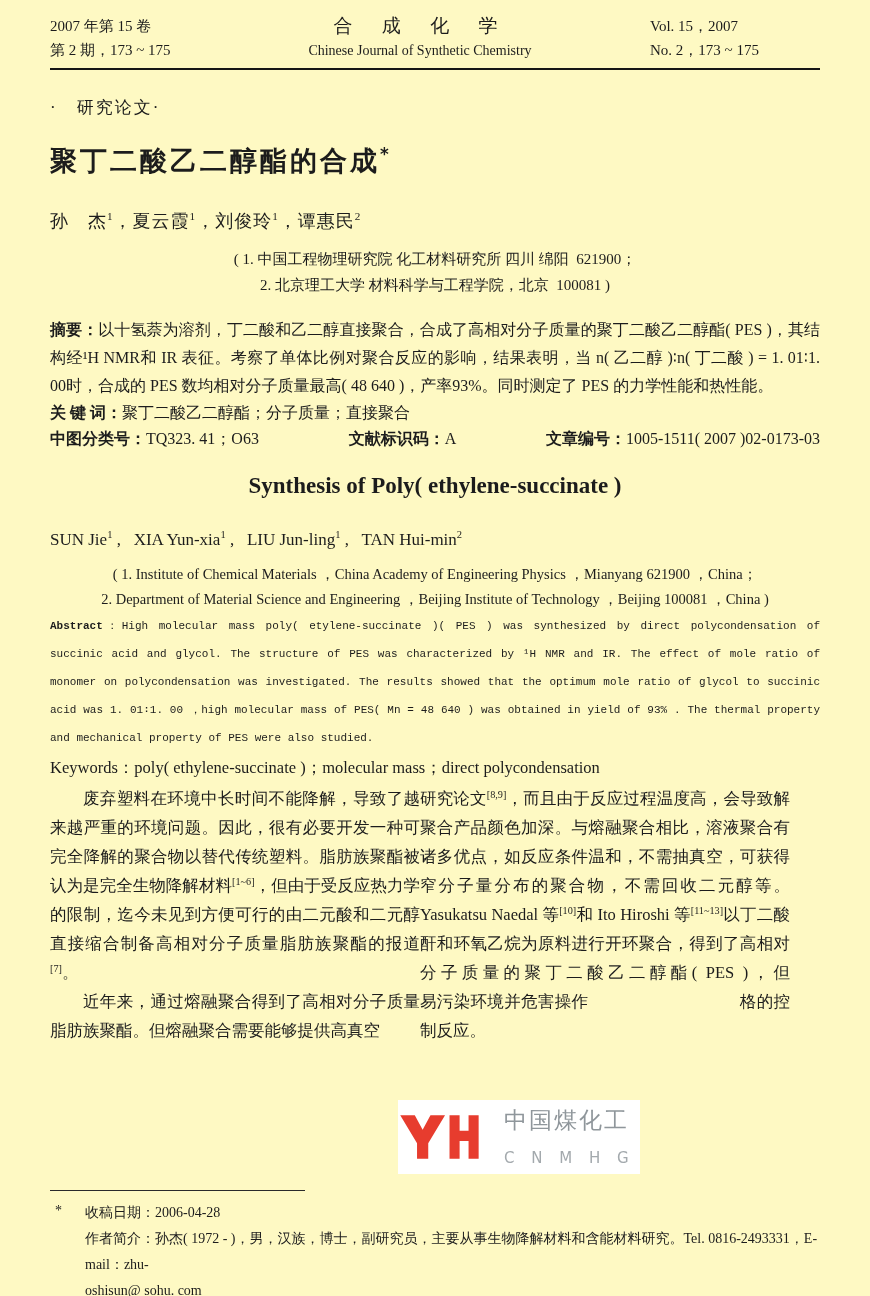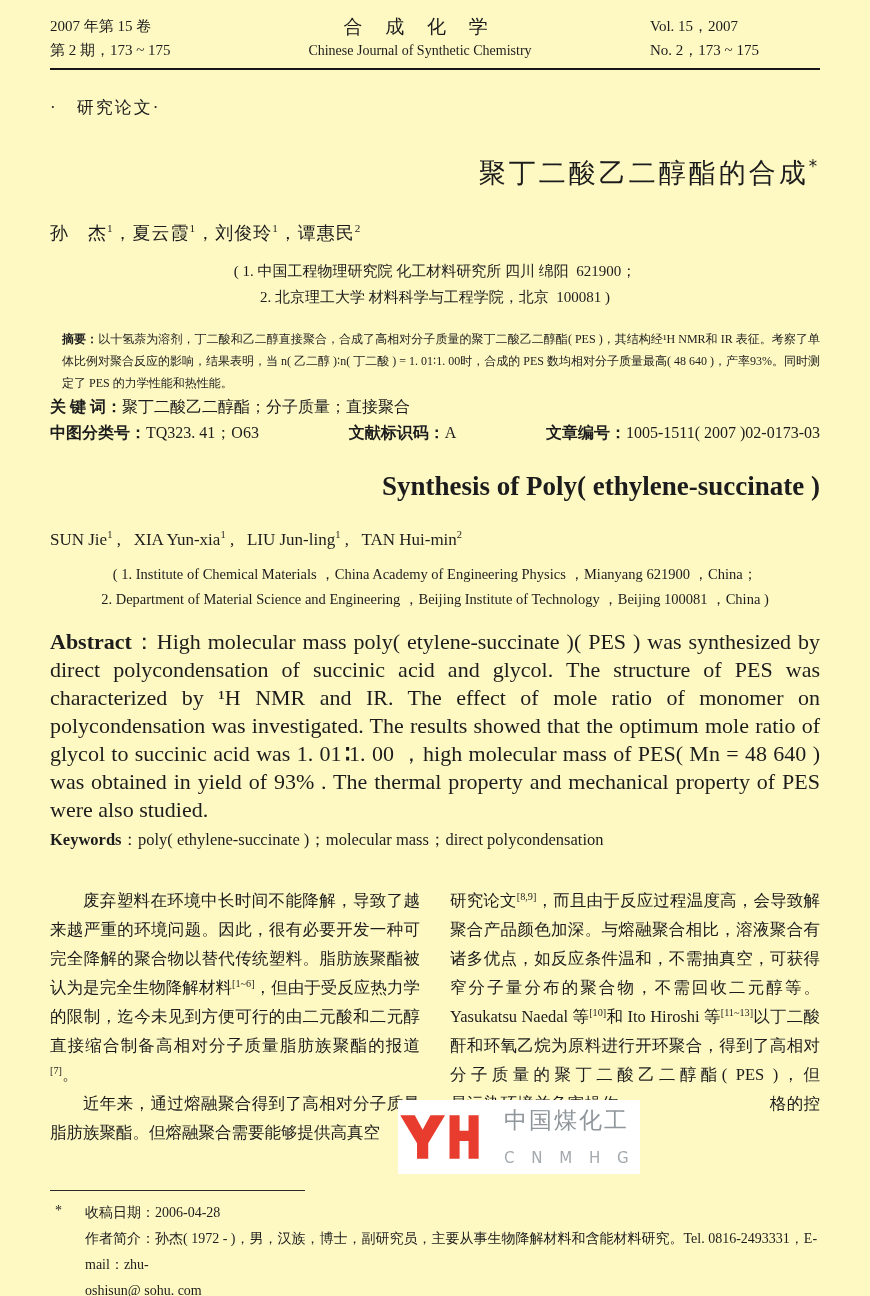--- a/index.html
+++ b/index.html
@@ -9,45 +9,45 @@
     font-family:"Liberation Serif","DejaVu Serif",serif;
     color:#1c1c1c; overflow:hidden;
   }
   sup { font-size:0.62em; line-height:0; }
 
   
   .jheader { display:flex; justify-content:space-between; align-items:flex-start; font-size:15px; line-height:24px; }
   .jh-left, .jh-right { width:200px; }
   .jh-right { text-align:left; padding-left:60px; box-sizing:border-box; width:230px; }
   .jh-center { text-align:center; flex:1; }
-  .jt-cn { font-size:19px; letter-spacing:9px; line-height:26px; }
+  .jt-cn { font-size:19px; letter-spacing:9px; line-height:26px;font-family:Liberation Mono, monospace; }
   .jt-en { font-size:14px; line-height:22px; }
   .header-rule { border-bottom:2.5px solid #161616; margin-top:6px; }
 
   .article-type { margin-top:26px; font-size:17px; letter-spacing:2px; }
 
   .title-cn {
-    margin:35px 0 0 0; text-align:right; font-size:27px; font-weight:normal;
+    margin:23px 0 0 0; text-align:left; font-size:27px; font-weight:bold;
     letter-spacing:3px; font-family:"DejaVu Sans","Liberation Sans",sans-serif; line-height:38px;
   }
   .authors-cn { margin-top:28px; font-size:18px; line-height:26px; letter-spacing:1px; }
   .affil { margin-top:12px; text-align:center; font-size:15px; line-height:26px; }
 
-  .abstract-cn { margin-top:18px; font-size:12px; line-height:22px; text-align:justify;margin-left:12px; }
+  .abstract-cn { margin-top:18px; font-size:16px; line-height:28px; text-align:justify; }
   .keywords-cn { font-size:16px; line-height:26px; }
   .meta-row { display:flex; justify-content:space-between; font-size:16px; line-height:26px; }
 
-  .title-en { margin:24px 0 0 0; text-align:right; font-size:27px; font-weight:bold; line-height:32px; }
+  .title-en { margin:18px 0 0 0; text-align:center; font-size:23px; font-weight:bold; line-height:32px; }
   .authors-en { margin-top:26px; font-size:17px; line-height:24px; }
   .affil-en { margin-top:10px; font-size:14.5px; line-height:25px; }
 
-  .abstract-en { margin-top:16px; font-size:22px; line-height:28px; text-align:justify; }
+  .abstract-en { font-size:11px; line-height:28px; text-align:justify;font-family:Liberation Mono, monospace; }
   .keywords-en { margin-top:2px; font-size:16.5px; line-height:28px; }
 
-  .body-cols { display:flex; gap:30px; margin-top:32px; }
+  .body-cols { display:flex; margin-top:2px; }
   .col { width:370px; font-size:16.5px; line-height:29px; text-align:justify; }
   .col p { margin:0; }
   .col p.indent { text-indent:2em; }
 
   
   .watermark {
     position:absolute; left:398px; top:1100px; width:242px; height:74px;
     background:#ffffff; display:flex; align-items:center; gap:22px;
   }
   .wm-logo { width:84px; height:58px; flex:none; }
@@ -108,21 +108,21 @@
 
   <div class="authors-en"><span>SUN Jie</span><sup>1</sup><span> ,  XIA Yun-xia</span><sup>1</sup><span> ,  LIU Jun-ling</span><sup>1</sup><span> ,  TAN Hui-min</span><sup>2</sup></div>
 
   <div class="affil affil-en">
     <div>( 1. Institute of Chemical Materials ，China Academy of Engineering Physics ，Mianyang 621900 ，China；</div>
     <div>2. Department of Material Science and Engineering ，Beijing Institute of Technology ，Beijing 100081 ，China )</div>
   </div>
 
   <div class="abstract-en"><span style="font-weight: bold;">Abstract</span><span>：High molecular mass poly( etylene-succinate )( PES ) was synthesized by direct polycondensation of succinic acid and glycol.  The structure of PES was characterized by ¹H NMR and IR.  The effect of mole ratio of monomer on polycondensation was investigated.  The results showed that the optimum mole ratio of glycol to succinic acid was 1. 01∶1. 00 ，high molecular mass of PES( Mn = 48 640 ) was obtained in yield of 93% .  The thermal property and mechanical property of PES were also studied.</span></div>
 
-  <div class="keywords-en"><span style="font-weight: bold; text-align: center;">Keywords</span><span>：poly( ethylene-succinate )；molecular mass；direct polycondensation</span></div>
+  <div class="keywords-en"><span style="font-weight: normal; text-align: center;">Keywords</span><span>：poly( ethylene-succinate )；molecular mass；direct polycondensation</span></div>
 
   <div class="body-cols">
     <div class="col">
       <p class="indent"><span>废弃塑料在环境中长时间不能降解，导致了越来越严重的环境问题。因此，很有必要开发一种可完全降解的聚合物以替代传统塑料。脂肪族聚酯被认为是完全生物降解材料</span><sup>[1~6]</sup><span>，但由于受反应热力学的限制，迄今未见到方便可行的由二元酸和二元醇直接缩合制备高相对分子质量脂肪族聚酯的报道</span><sup>[7]</sup><span>。</span></p>
       <p class="indent"><span>近年来，通过熔融聚合得到了高相对分子质量脂肪族聚酯。但熔融聚合需要能够提供高真空</span></p>
     </div>
     <div class="col">
       <p><span>研究论文</span><sup>[8,9]</sup><span>，而且由于反应过程温度高，会导致解聚合产品颜色加深。与熔融聚合相比，溶液聚合有诸多优点，如反应条件温和，不需抽真空，可获得窄分子量分布的聚合物，不需回收二元醇等。Yasukatsu Naedal 等</span><sup>[10]</sup><span>和 Ito Hiroshi 等</span><sup>[11~13]</sup><span>以丁二酸酐和环氧乙烷为原料进行开环聚合，得到了高相对分子质量的聚丁二酸乙二醇酯( PES )，但　　　　　　　　　　　　易污染环境并危害操作　　　　　　　　　格的控制反应。</span></p>
     </div>
   </div>

